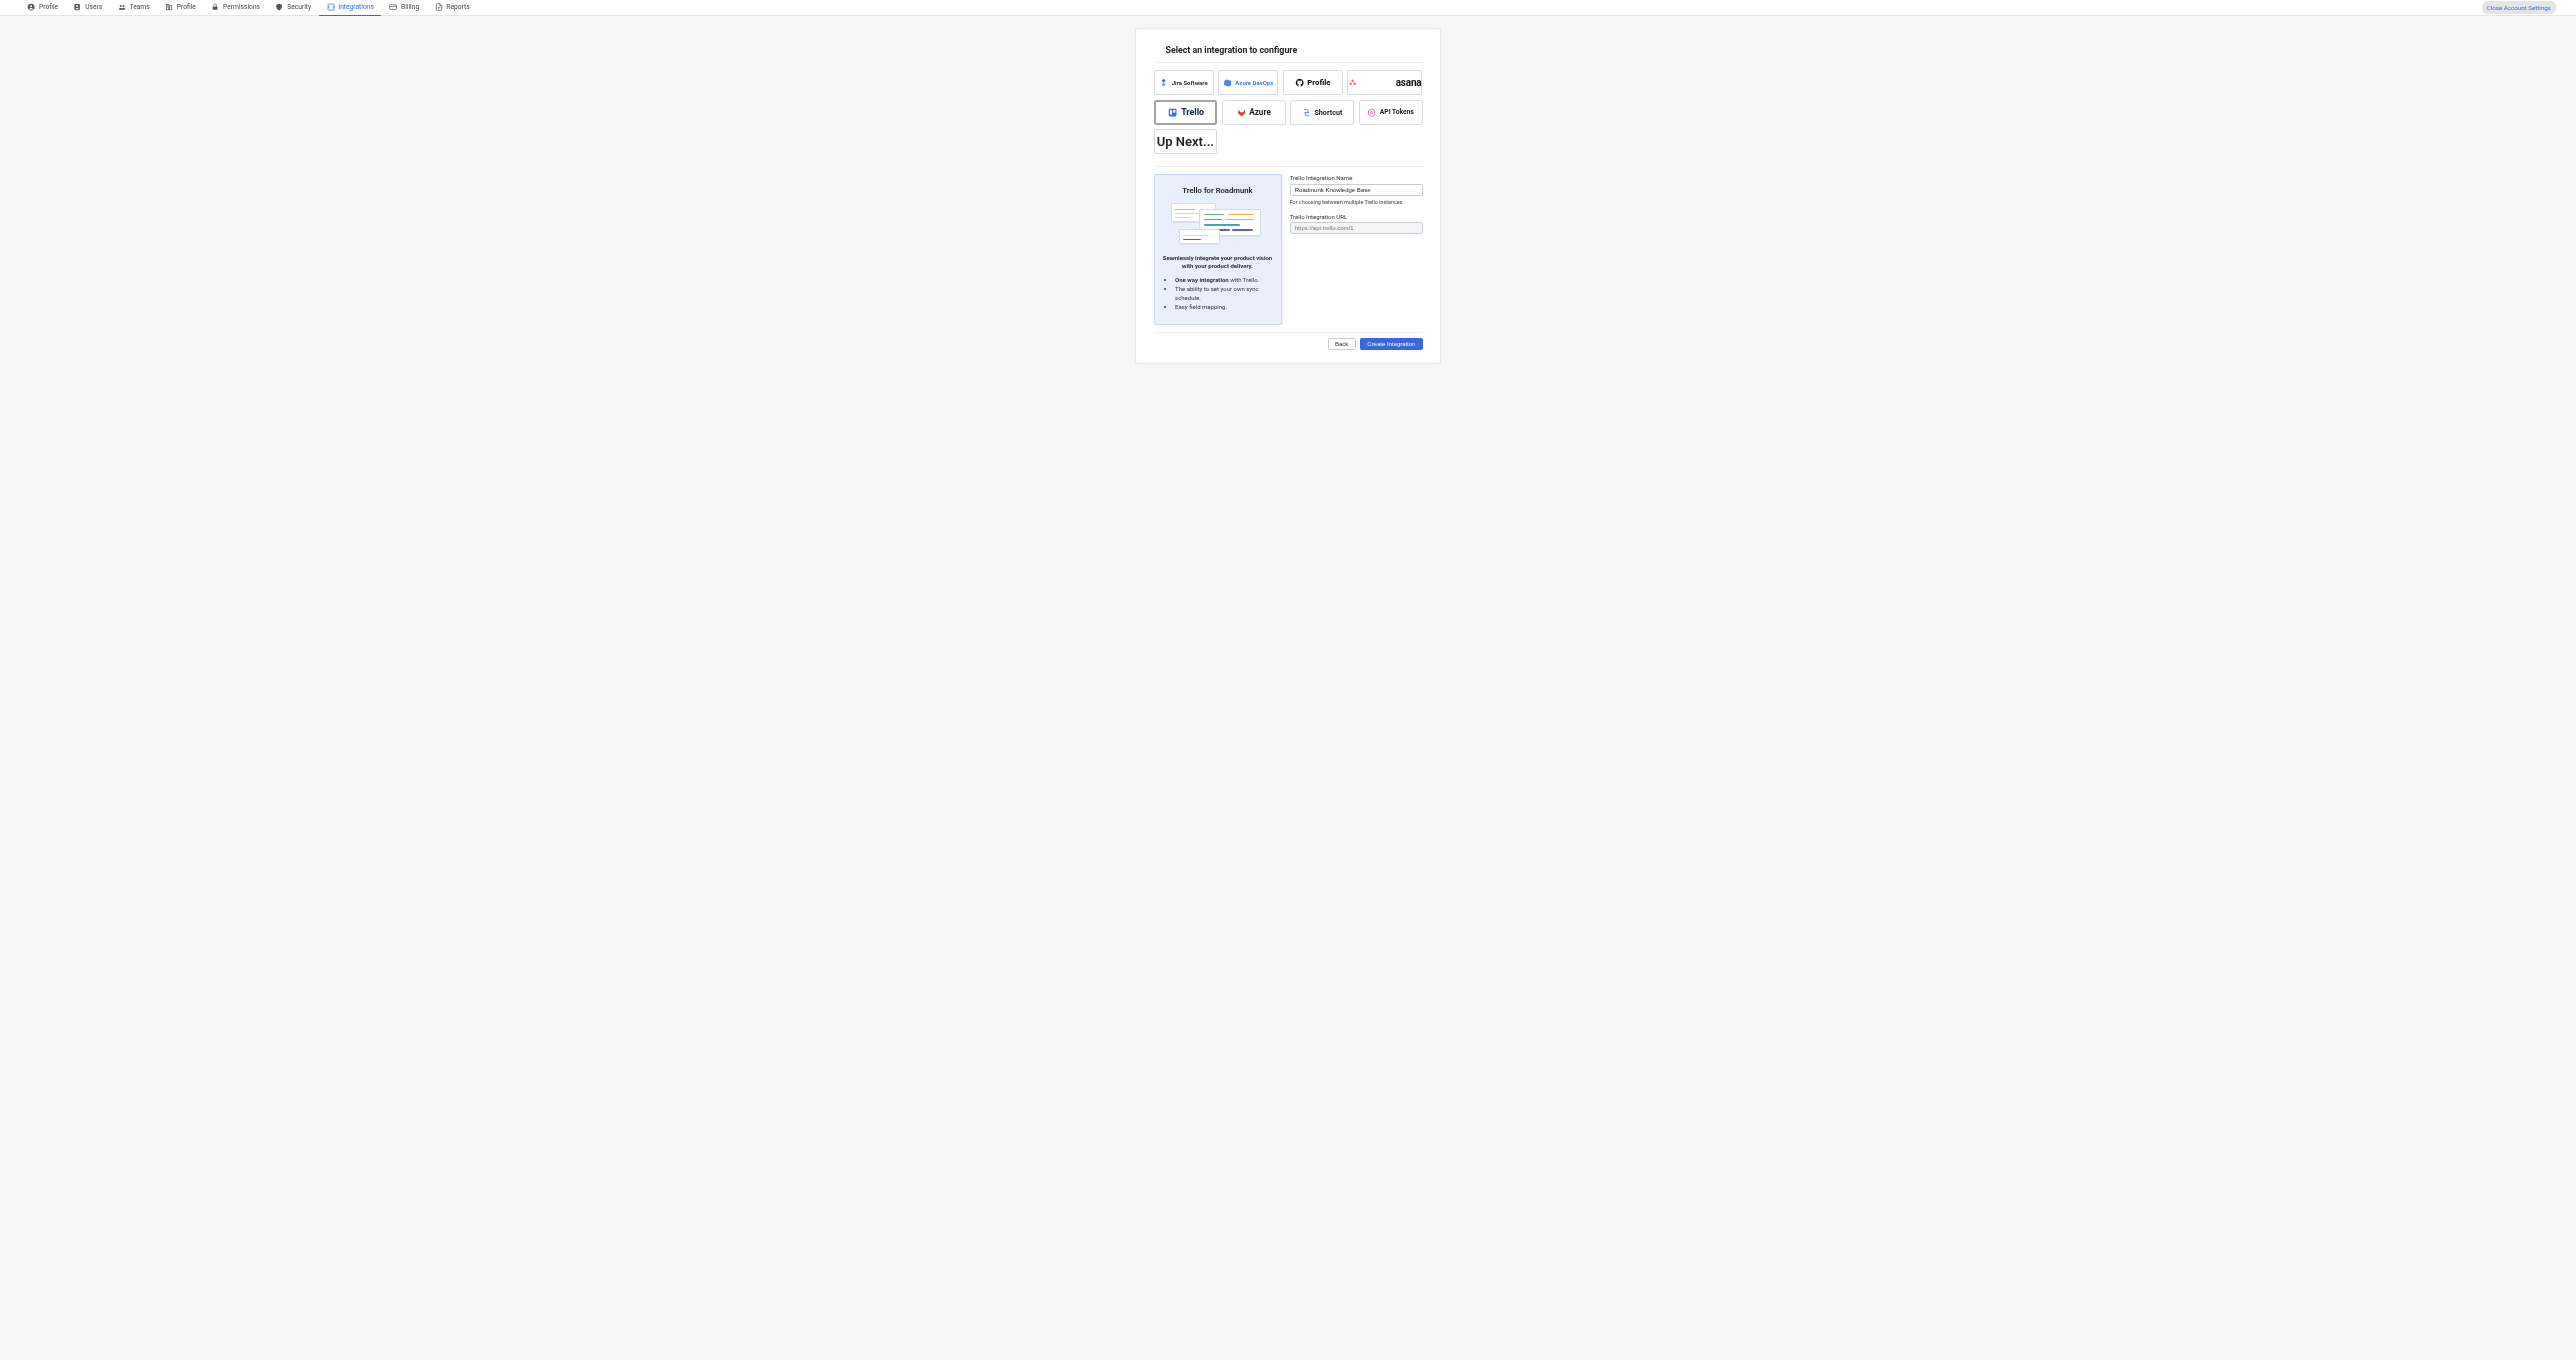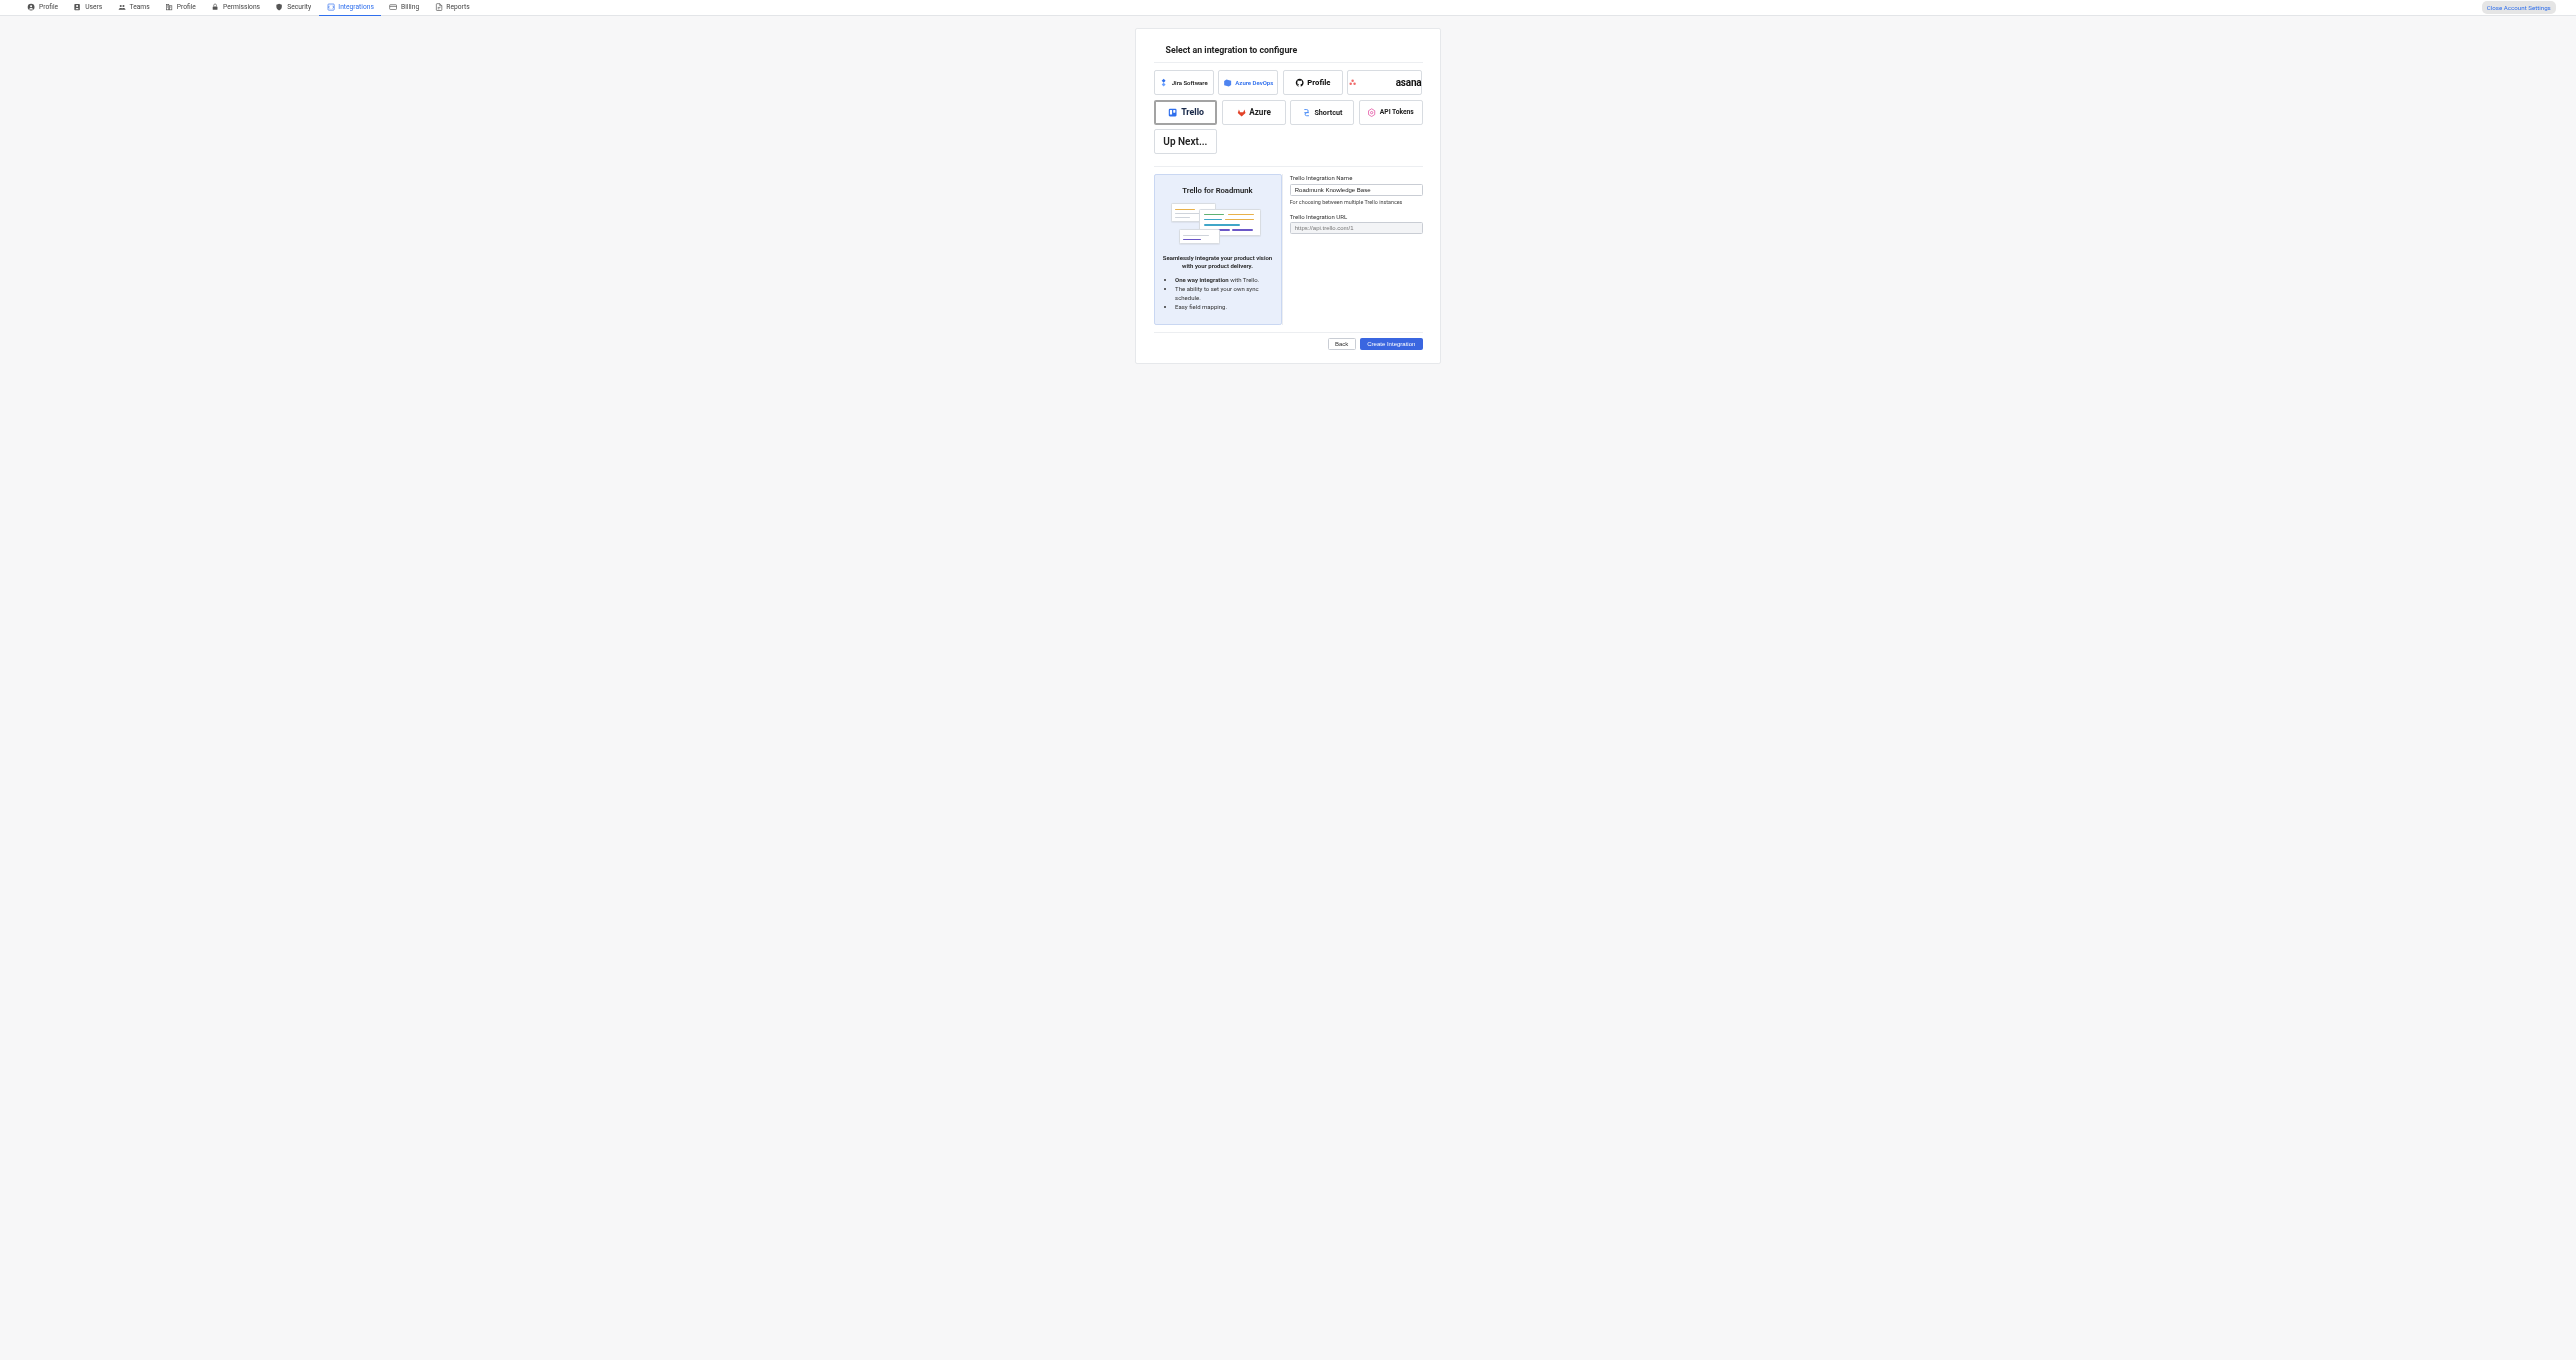--- a/index.html
+++ b/index.html
@@ -94,21 +94,21 @@
     background: #fff;
     font-weight: 700;
     color: #111;
     font-size: 7.2px;
   }
   .tile.selected {
     border: 2px solid #a3a3a3;
   }
   .tile .tile-icon { width: 9.3px; height: 9.3px; display: inline-flex; align-items:center; justify-content:center; }
   .tile .tile-icon svg { width: 9.3px; height: 9.3px; }
-  .tile.upnext { font-weight: 600; font-size: 10px; color: #222; }
+  .tile.upnext { font-weight: 600; font-size: 13px; color: #222; }
 
   .tiles-row2 { grid-template-columns: repeat(4, 1fr); }
   .tiles-row3 { grid-template-columns: repeat(4, 1fr); }
 
   .section-divider { border: none; border-top: 0.5px solid #eceef1; margin: 11.3px 0 7.2px; }
 
   
   .config {
     display: flex;
     gap: 0;

